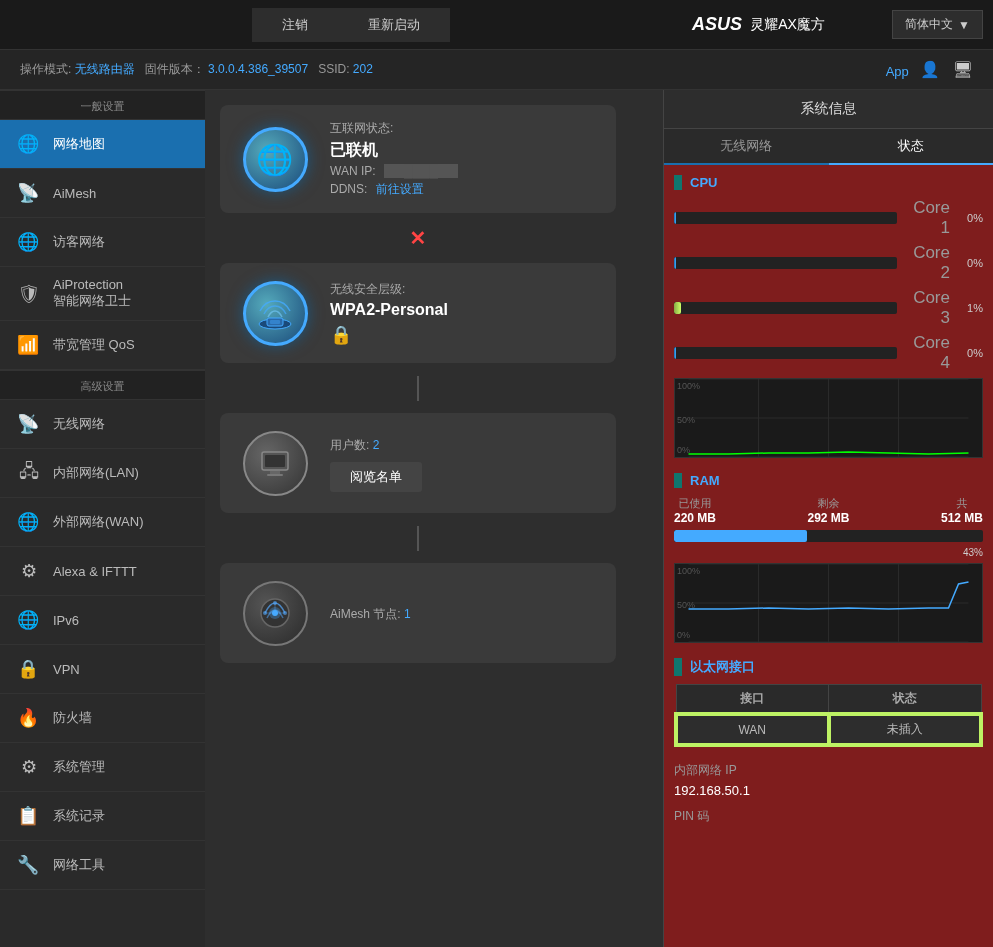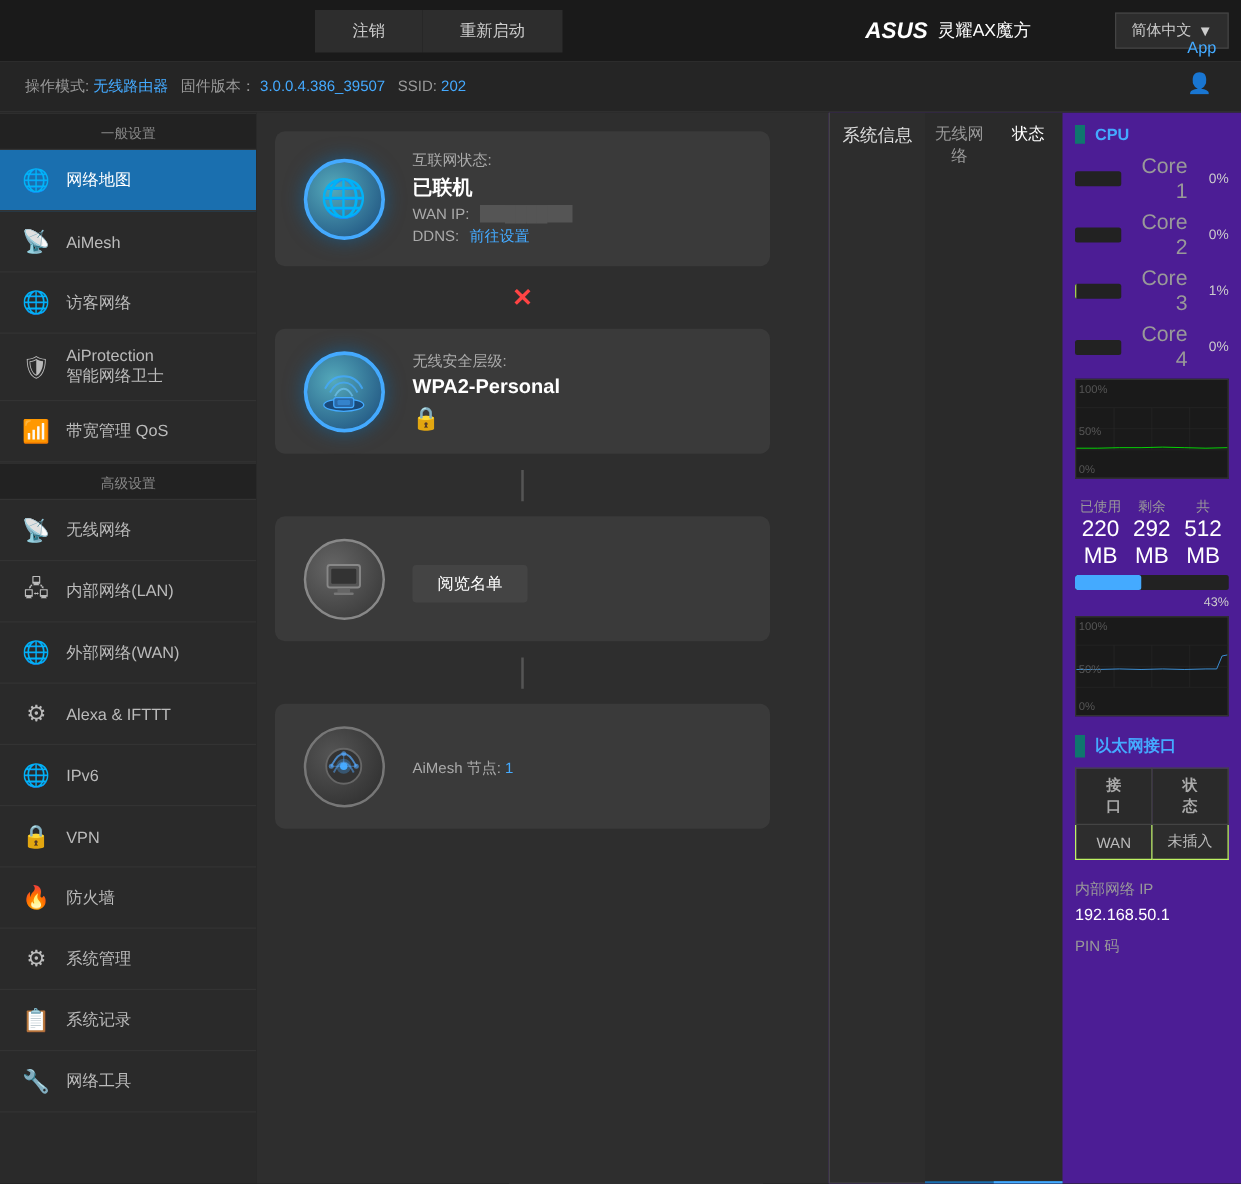--- a/index.html
+++ b/index.html
@@ -85,23 +85,22 @@
     #status-bar-left {
       font-size: 12px;
       color: #999;
     }
     #status-bar-left a {
       color: #4af;
       text-decoration: none;
     }
     #status-bar-right {
       display: flex;
-      align-items: flex-start;
+      align-items: flex-end;
       gap: 12px;
-      flex-direction: column;
     }
     .status-icon {
       color: #ccc;
       font-size: 16px;
       cursor: pointer;
     }
 
     
     #main-layout {
       display: flex;
@@ -262,24 +261,24 @@
       font-size: 13px;
       font-family: 'Microsoft YaHei', Arial, sans-serif;
       margin-top: 8px;
     }
 
     .user-count { color: #4af; }
 
     
     #system-info {
       width: 330px;
-      background: #4c1d95;
+      background: #7f1d1d;
       border-left: 1px solid #444;
       display: flex;
-      flex-direction: row;
+      flex-direction: column;
       overflow: hidden;
       margin-left: 32px;
     }
     #sysinfo-title {
       text-align: center;
       padding: 10px;
       font-size: 14px;
       color: #ddd;
       background: #2d2d2d;
       border-bottom: 1px solid #444;
@@ -359,21 +358,21 @@
     .graph-label.mid { top: 36px; left: 2px; }
     .graph-label.bot { bottom: 2px; left: 2px; }
 
     .ram-row {
       display: flex;
       justify-content: space-between;
       margin-bottom: 5px;
     }
     .ram-col { text-align: center; }
     .ram-col-label { color: #999; font-size: 11px; }
-    .ram-col-value { color: #fff; font-size: 18px; font-weight: normal; }
+    .ram-col-value { color: #fff; font-size: 12px; font-weight: bold; }
 
     .ram-bar-wrap {
       height: 12px;
       background: #222;
       border-radius: 2px;
       overflow: hidden;
       margin: 5px 0;
     }
     .ram-bar {
       height: 100%;
@@ -399,21 +398,21 @@
     .eth-table th {
       background: #2a2a2a;
       color: #aaa;
       padding: 5px 22px;
       text-align: center;
       border: 1px solid #444;
     }
     .eth-table td {
       padding: 5px 10px;
       text-align: center;
-      border: 1px solid #bef264;
+      border: 4px solid #bef264;
       background: #2d2d2d;
       color: #bbb;
     }
 
     .sysinfo-ip-section {
       margin-top: 10px;
     }
     .sysinfo-ip-label { color: #999; font-size: 12px; margin-bottom: 4px; }
     .sysinfo-ip-value { color: #fff; font-size: 13px; }
 
@@ -590,20 +589,24 @@
           <div class="client-icon-wrap">
             <svg width="38" height="38" viewBox="0 0 38 38">
               <rect x="6" y="8" width="26" height="18" rx="2" fill="#555" stroke="#888" stroke-width="1.5"></rect>
               <rect x="9" y="11" width="20" height="12" rx="1" fill="#333"></rect>
               <rect x="14" y="27" width="10" height="3" fill="#666"></rect>
               <rect x="11" y="30" width="16" height="2" rx="1" fill="#777"></rect>
             </svg>
           </div>
         </div>
         <div class="map-card-info">
+          <div class="map-card-detail">
+            <span>用户数:</span>
+            <span class="user-count">2</span>
+          </div>
           <button class="browse-btn">阅览名单</button>
         </div>
       </div>
 
       <div class="connector-area">
         <div class="connector-line"></div>
       </div>
 
       <div class="map-card">
         <div class="map-card-icon">
@@ -684,20 +687,21 @@
               <line x1="0" y1="78" x2="280" y2="78" stroke="#2a2a2a" stroke-width="1"></line>
               <line x1="70" y1="0" x2="70" y2="78" stroke="#2a2a2a" stroke-width="1"></line>
               <line x1="140" y1="0" x2="140" y2="78" stroke="#2a2a2a" stroke-width="1"></line>
               <line x1="210" y1="0" x2="210" y2="78" stroke="#2a2a2a" stroke-width="1"></line>
               <polyline class="graph-line" points="0,75 40,75 80,74 120,74 160,73 200,74 240,75 280,74"></polyline>
             </svg>
           </div>
         </div>
 
         <div class="sysinfo-section">
+          <div class="sysinfo-section-title">RAM</div>
 
           <div class="ram-row">
             <div class="ram-col">
               <div class="ram-col-label">已使用</div>
               <div class="ram-col-value">220 MB</div>
             </div>
             <div class="ram-col">
               <div class="ram-col-label">剩余</div>
               <div class="ram-col-value">292 MB</div>
             </div>

